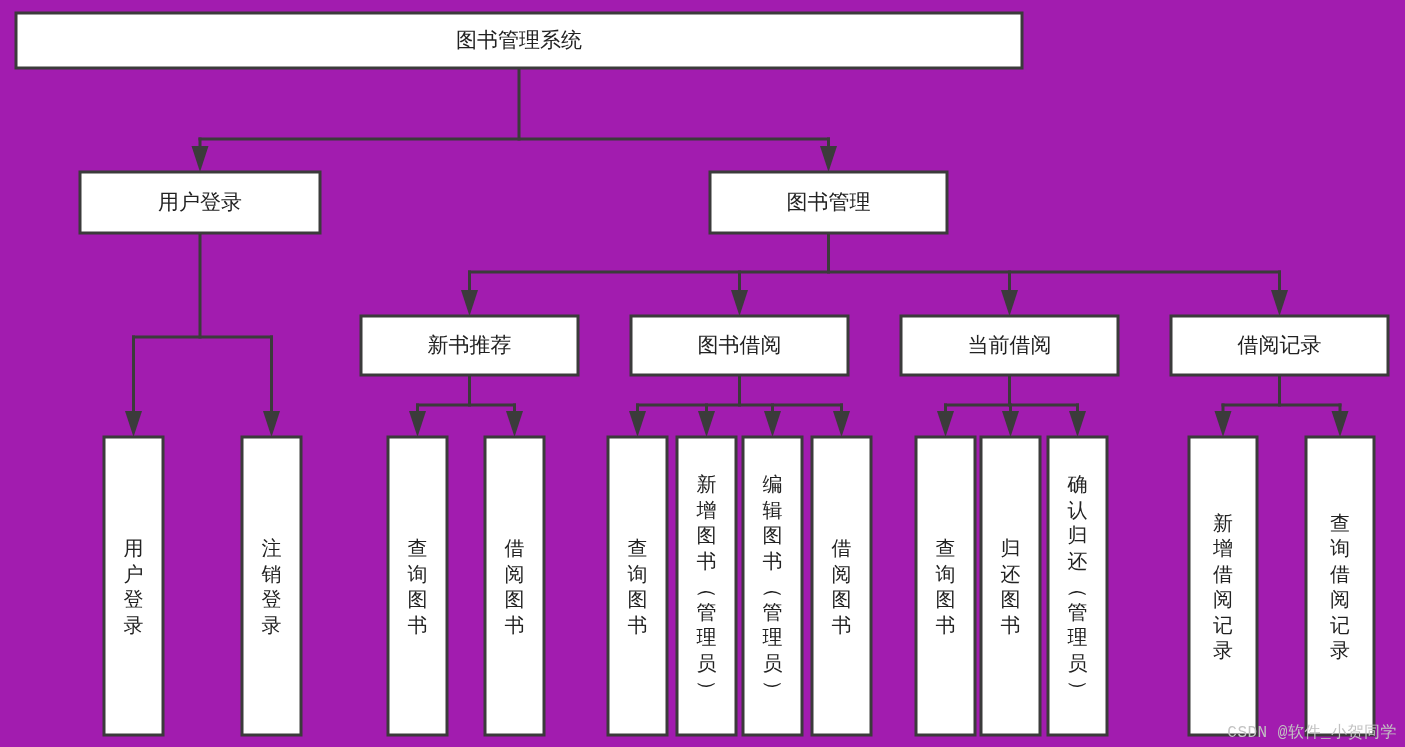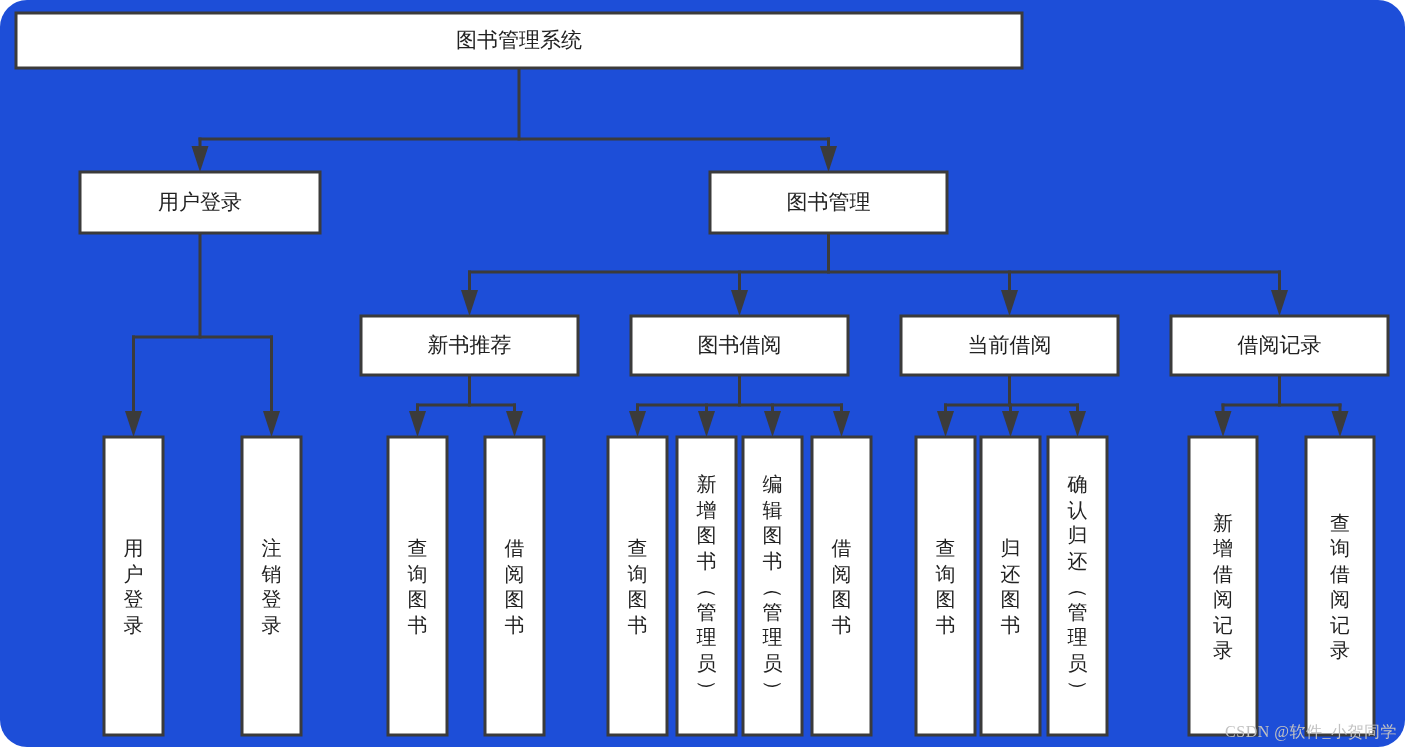--- a/index.html
+++ b/index.html
@@ -1,32 +1,32 @@
 <!DOCTYPE html>
 <html><head>
 <meta charset="utf-8">
 <style>
   html,body{margin:0;padding:0;background:#ffffff;}
   body{
     font-family:"Liberation Sans","DejaVu Sans",sans-serif;
     width:1405px;height:747px;overflow:hidden;position:relative;
   }
-  #diagram-root{position:relative;width:1405px;height:747px;background:#1d4ed8;border-radius:27px;}
+  #diagram-root{position:relative;width:1405px;height:747px;background:#a21caf;}
   svg#tree{position:absolute;left:0;top:0;width:1405px;height:747px;display:block;}
   .node-box{fill:#ffffff;stroke:#3b3b3b;stroke-width:3;}
   .connector{stroke:#3b3b3b;stroke-width:3;fill:none;stroke-linecap:square;}
   .arrow-head{fill:#3b3b3b;stroke:none;}
   .node-label{
     font-family:"Liberation Sans","DejaVu Sans",sans-serif;
     fill:#222222;font-size:21px;text-anchor:middle;dominant-baseline:middle;
   }
   .node-label.vertical{font-size:20px;}
   .watermark{
     position:absolute;right:8px;bottom:4px;
-    font-family:Liberation Serif, serif;
+    font-family:Liberation Mono, monospace;
     font-size:16px;color:#c2c2c2;white-space:nowrap;letter-spacing:.5px;
     pointer-events:none;
   }
 </style>
 </head>
 <body>
 
 <div id="diagram-root">
   <svg id="tree" viewBox="0 0 1405 747" xmlns="http://www.w3.org/2000/svg">
     <g id="edge-layer">

